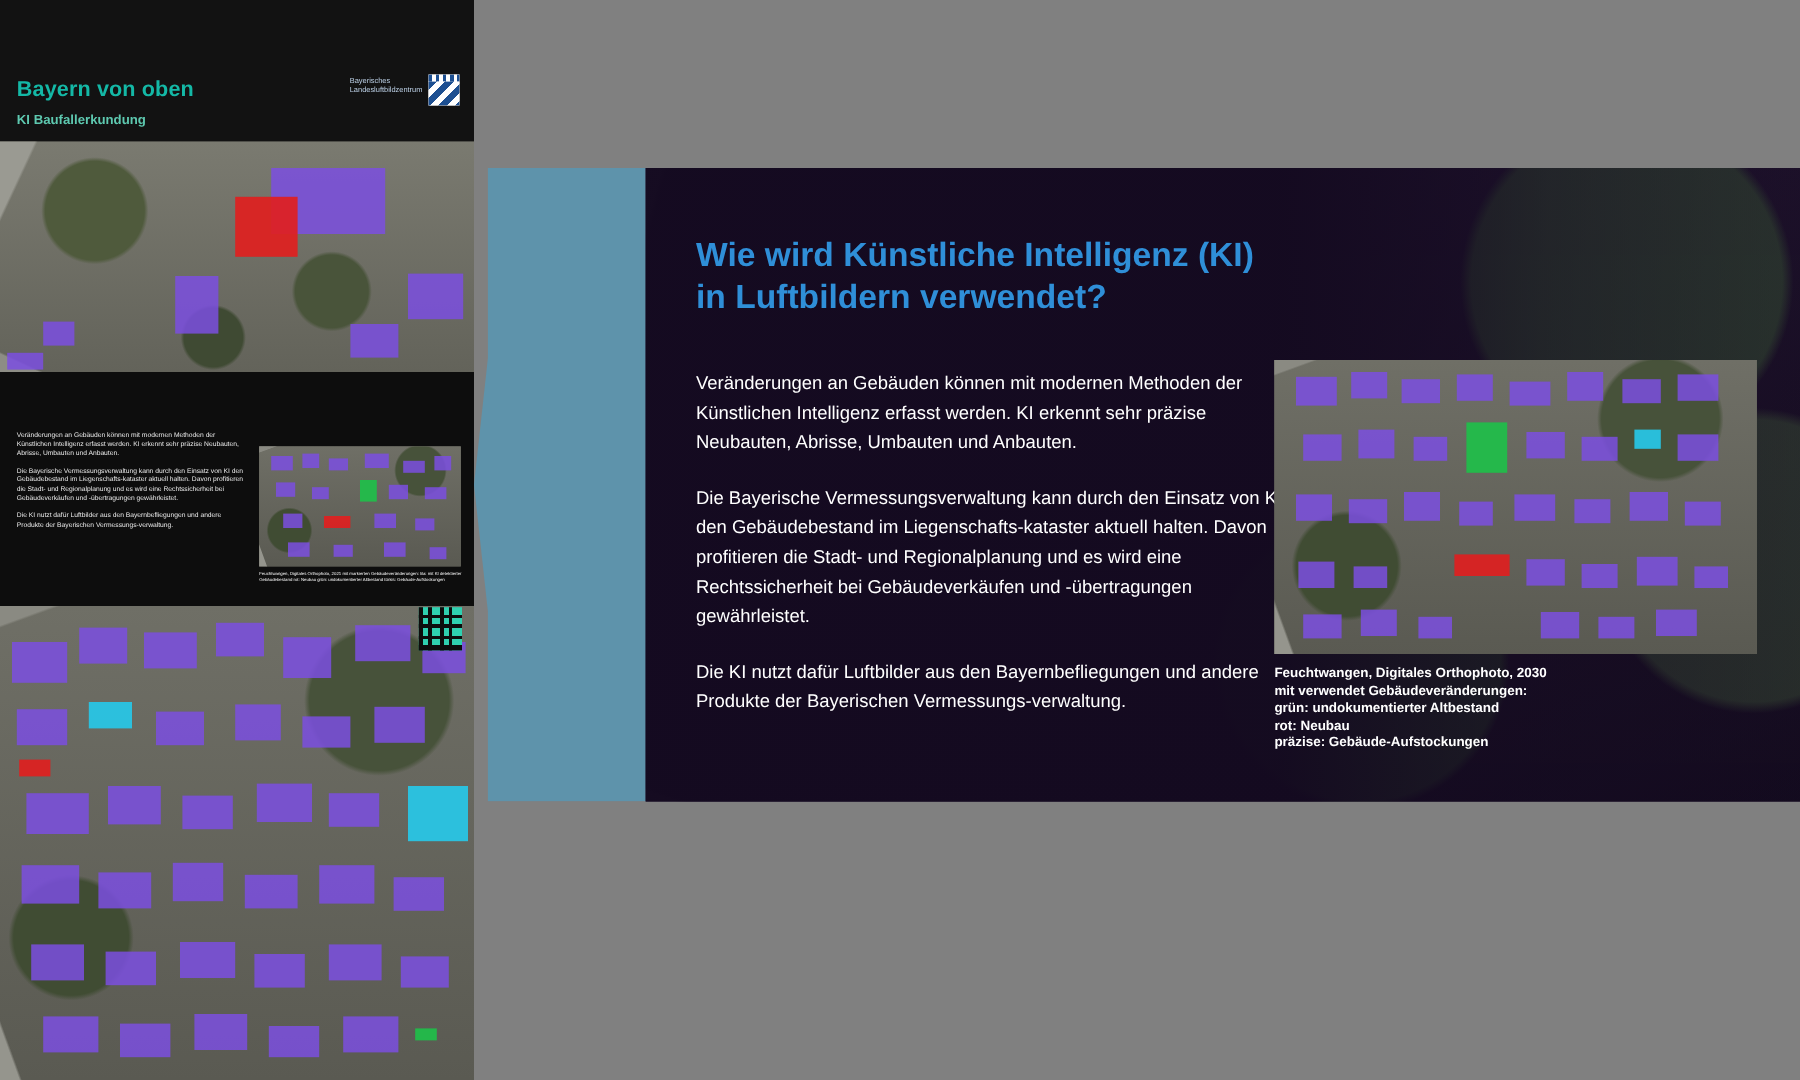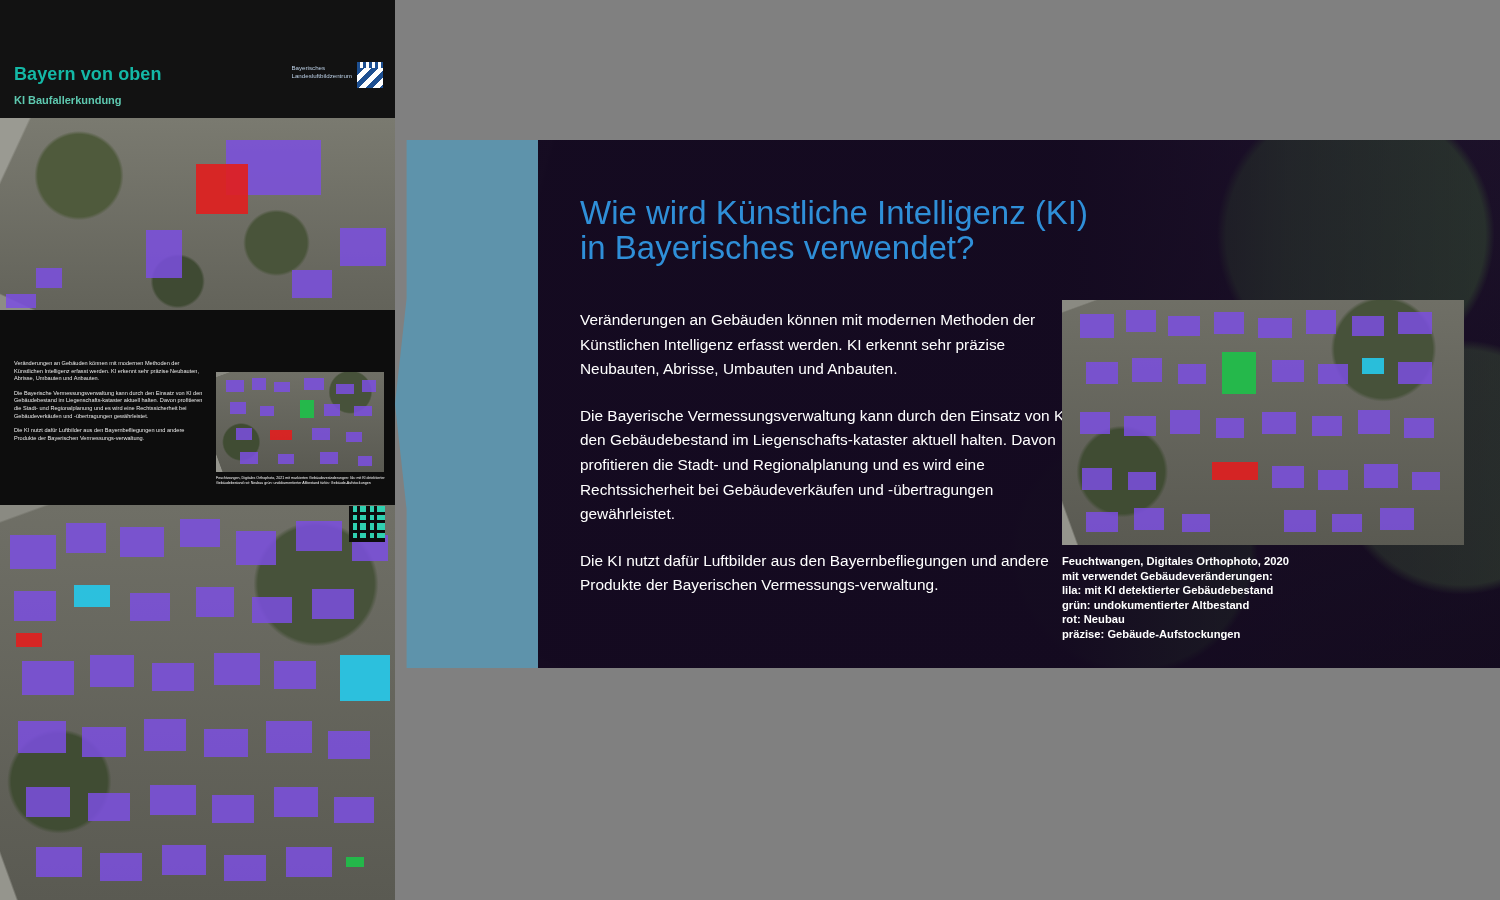--- a/index.html
+++ b/index.html
@@ -139,21 +139,21 @@
       linear-gradient(20deg, rgba(140,140,135,.28) 0 1%, transparent 1.4%),
       linear-gradient(160deg,#2a1c3a,#140c1e);
     opacity: .95;
   }
   .slide-veil {
     position: absolute; inset: 0;
     background: linear-gradient(90deg, rgba(20,10,32,.97) 0 55%, rgba(20,10,32,.55) 78%, rgba(20,10,32,.35) 100%);
   }
   .slide-title {
     position: absolute; left: 42px; top: 55px; width: 560px;
-    color: #2f8fd8; font-size: 33px; font-weight: normal; line-height: 35px;
+    color: #2f8fd8; font-size: 28px; font-weight: bold; line-height: 35px;
   }
   .slide-body {
     position: absolute; left: 42px; top: 168px; width: 500px;
     color: #ffffff; font-size: 15.4px; line-height: 24.6px;
   }
   .slide-body p { margin-bottom: 22px; }
   .slide-body p:last-child { margin-bottom: 0; }
 
   .slide-photo {
     position: absolute; left: 524px; top: 160px; width: 402px; height: 245px;
@@ -269,21 +269,21 @@
 </div>
 
 <div class="callout-arrow"></div>
 
 <div class="slide">
   <div class="slide-bg"></div>
   <div class="slide-veil"></div>
 
   <div class="slide-title">
     <div>Wie wird Künstliche Intelligenz (KI)</div>
-    <div>in Bayerisches verwendet?</div>
+    <div>in Luftbildern verwendet?</div>
   </div>
 
   <div class="slide-body">
     <p>Veränderungen an Gebäuden können mit modernen Methoden der Künstlichen Intelligenz erfasst werden. KI erkennt sehr präzise Neubauten, Abrisse, Umbauten und Anbauten.</p>
     <p>Die Bayerische Vermessungsverwaltung kann durch den Einsatz von KI den Gebäudebestand im Liegenschafts-kataster aktuell halten. Davon profitieren die Stadt- und Regionalplanung und es wird eine Rechtssicherheit bei Gebäudeverkäufen und -übertragungen gewährleistet.</p>
     <p>Die KI nutzt dafür Luftbilder aus den Bayernbefliegungen und andere Produkte der Bayerischen Vermessungs-verwaltung.</p>
   </div>
 
   <div class="aerial tex2 slide-photo">
     <div class="bld" style="left:18px;top:14px;width:34px;height:24px;"></div>
@@ -323,20 +323,19 @@
 
     <div class="bld" style="left:24px;top:212px;width:32px;height:20px;"></div>
     <div class="bld" style="left:72px;top:208px;width:30px;height:22px;"></div>
     <div class="bld" style="left:120px;top:214px;width:28px;height:18px;"></div>
     <div class="bld" style="left:222px;top:210px;width:32px;height:22px;"></div>
     <div class="bld" style="left:270px;top:214px;width:30px;height:18px;"></div>
     <div class="bld" style="left:318px;top:208px;width:34px;height:22px;"></div>
   </div>
 
   <div class="slide-caption">
-    <div>Feuchtwangen, Digitales Orthophoto, 2020</div>
+    <div>Feuchtwangen, Digitales Orthophoto, 2030</div>
     <div>mit verwendet Gebäudeveränderungen:</div>
-    <div>lila: mit KI detektierter Gebäudebestand</div>
     <div>grün: undokumentierter Altbestand</div>
     <div>rot: Neubau</div>
     <div>präzise: Gebäude-Aufstockungen</div>
   </div>
 </div>
 
 </body></html>

